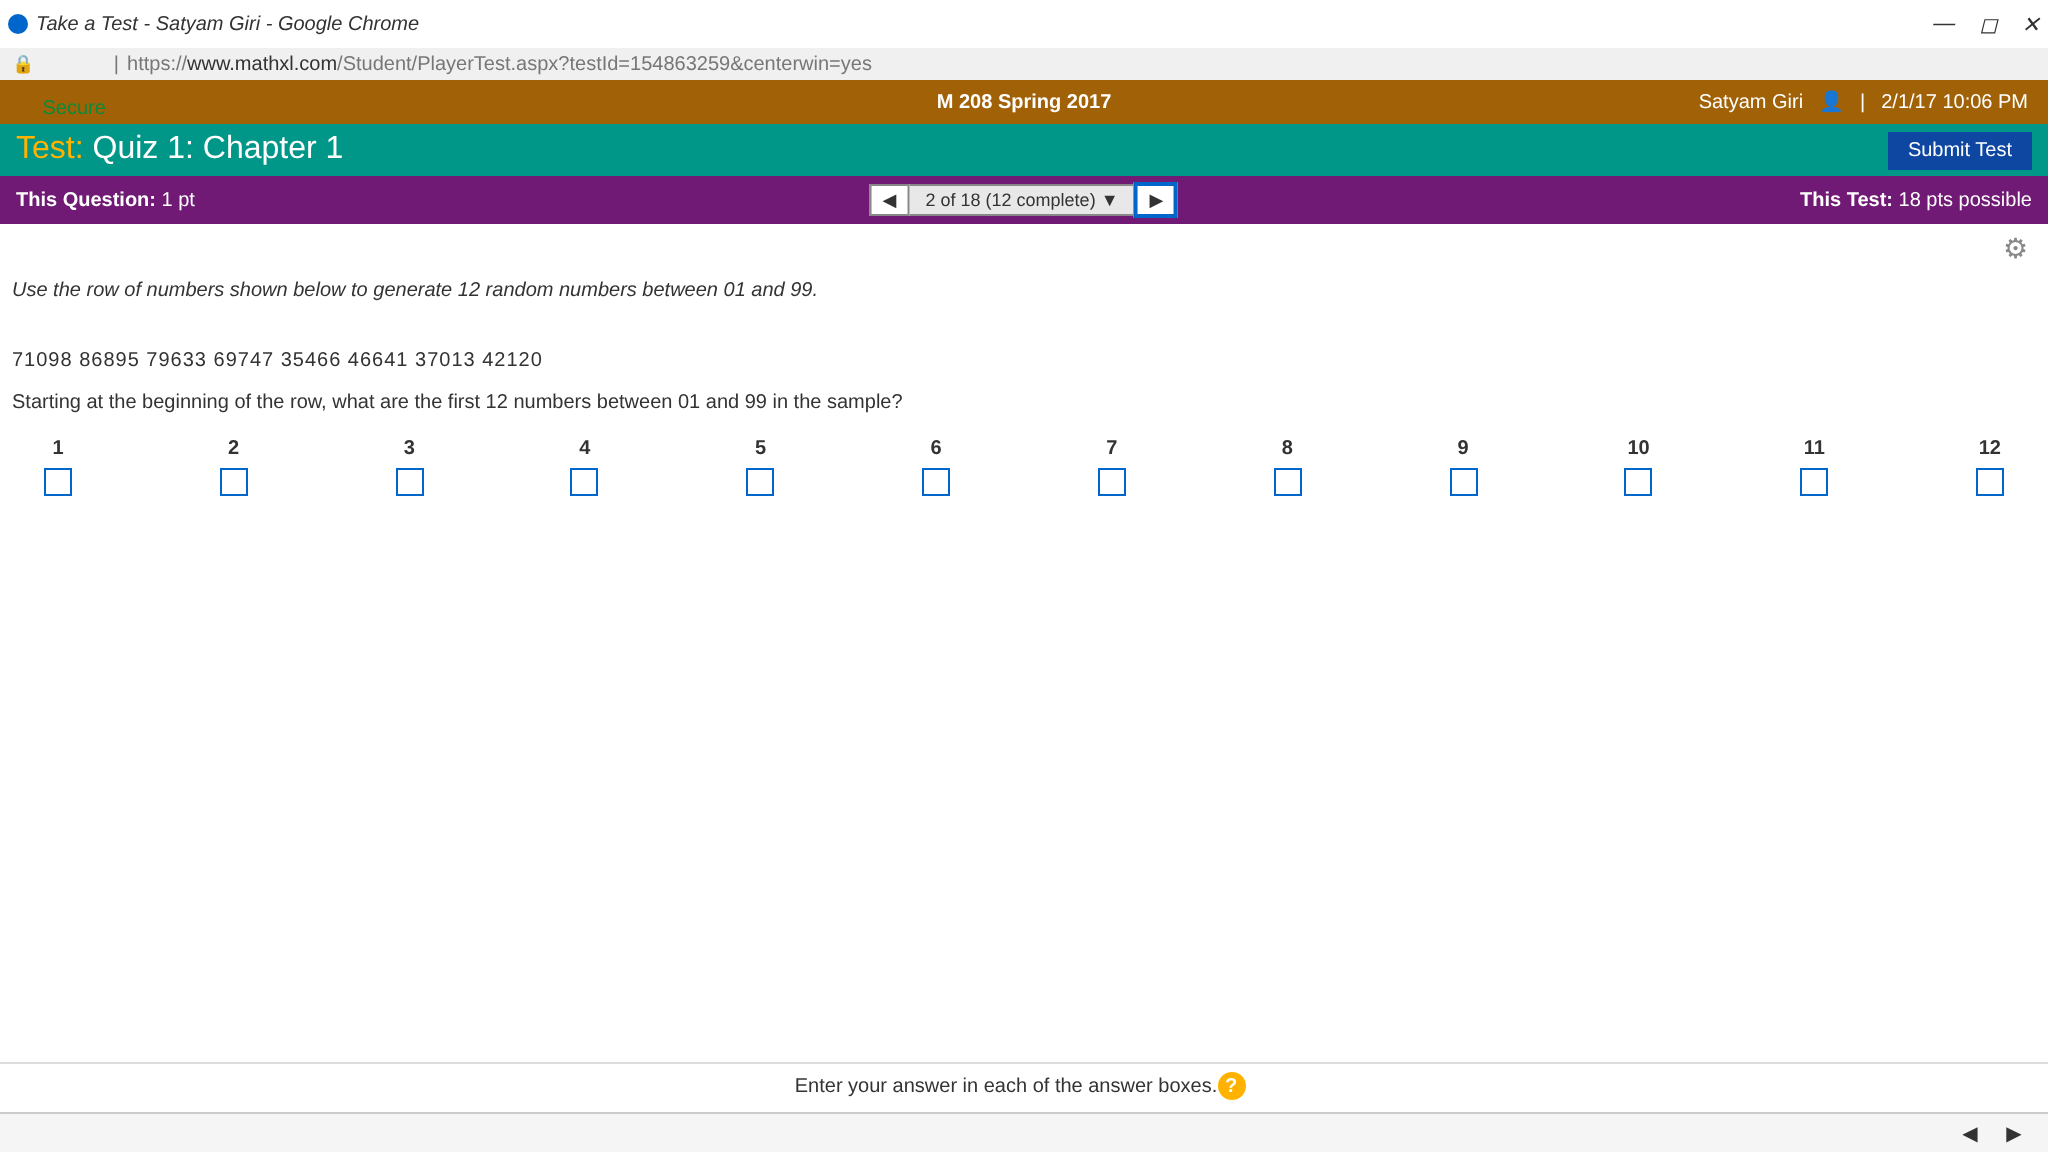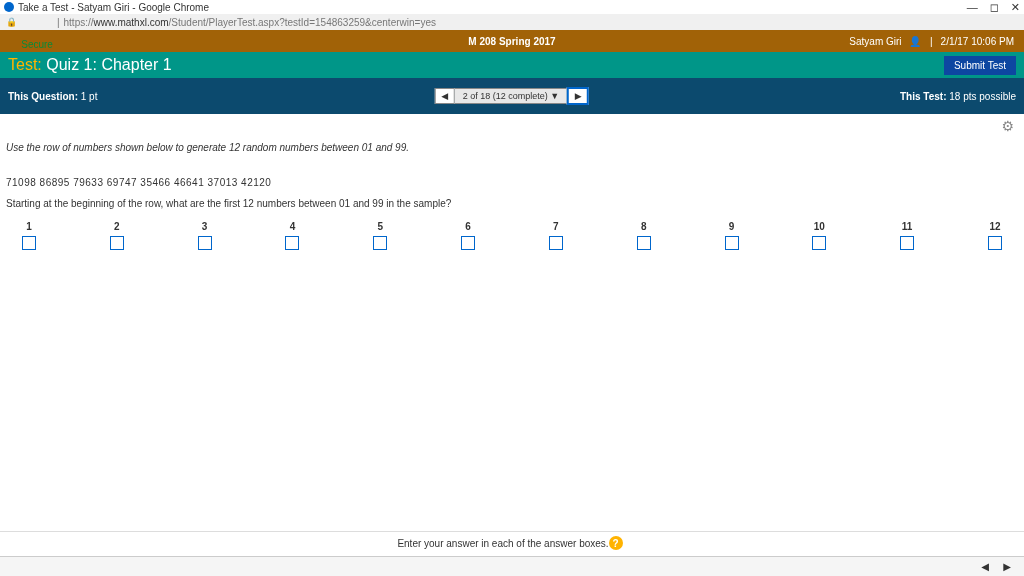--- a/index.html
+++ b/index.html
@@ -1,34 +1,34 @@
 <!DOCTYPE html>
 <html><head>
 <meta charset="utf-8">
 <style>
 * { margin: 0; padding: 0; box-sizing: border-box; }
 body { font-family: Arial, sans-serif; font-size: 11px; background: #fff; width: 1024px; height: 576px; overflow: hidden; position: relative; }
-.chrome-bar { background: #fff; height: 14px; display: flex; align-items: center; padding: 0 4px; font-size: 10px; color: #333; justify-content: space-between; }
+.chrome-bar { background: #fff; height: 24px; display: flex; align-items: center; padding: 0 4px; font-size: 10px; color: #333; justify-content: space-between; font-style: italic; }
 .chrome-title { display: flex; align-items: center; gap: 4px; }
 .chrome-ico { width: 10px; height: 10px; background: #0066cc; border-radius: 50%; display: inline-block; }
 .chrome-win { display: flex; gap: 12px; font-size: 11px; }
 .url-bar { background: #f0f0f0; height: 16px; display: flex; align-items: center; padding: 0 6px; font-size: 10px; color: #555; gap: 4px; }
 .lock { color: #0a8a3a; font-size: 9px; }
 .secure { color: #0a8a3a; margin-top: 45px; }
 .url { color: #777; }
 .url .domain { color: #333; }
 .top-black { background: #a16207; color: #fff; height: 22px; display: flex; align-items: center; justify-content: space-between; padding: 0 10px; font-size: 10px; }
 .top-black .center { position: absolute; left: 50%; transform: translateX(-50%); font-weight: bold; }
 .top-black .right { display: flex; align-items: center; gap: 8px; }
 .user-ico { font-size: 10px; }
 .teal-bar { background: #009688; color: #fff; height: 26px; display: flex; align-items: center; justify-content: space-between; padding: 0 8px; }
 .teal-bar .title { font-size: 16px; }
 .teal-bar .title .gold { color: #ffb300; font-weight: normal; }
 .submit-btn { background: #0d47a1; color: #fff; padding: 4px 10px; font-size: 10px; border: none; cursor: pointer; }
-.gray-bar { background: #0c4a6e; color: #fff; height: 36px; display: flex; align-items: center; padding: 0 8px; position: relative; font-size: 10px; }
+.gray-bar { background: #701a75; color: #fff; height: 24px; display: flex; align-items: center; padding: 0 8px; position: relative; font-size: 10px; }
 .gray-bar .left .bold { font-weight: bold; }
 .gray-bar .center-nav { position: absolute; left: 50%; transform: translateX(-50%); display: flex; align-items: center; }
 .nav-btn { width: 20px; height: 16px; background: #fff; color: #333; border: 1px solid #888; display: flex; align-items: center; justify-content: center; font-size: 9px; cursor: pointer; }
 .nav-btn.next { border: 2px solid #0066cc; width: 22px; height: 18px; }
 .nav-status { height: 16px; background: #e8e8e8; color: #333; padding: 0 8px; display: flex; align-items: center; font-size: 9px; border: 1px solid #888; border-left: none; border-right: none; cursor: pointer; }
 .gray-bar .right { position: absolute; right: 8px; }
 .gray-bar .right .bold { font-weight: bold; }
 .gear-row { display: flex; justify-content: flex-end; padding: 4px 10px; }
 .gear { color: #888; font-size: 14px; cursor: pointer; }
 .content { padding: 4px 6px; font-size: 10px; color: #333; }

